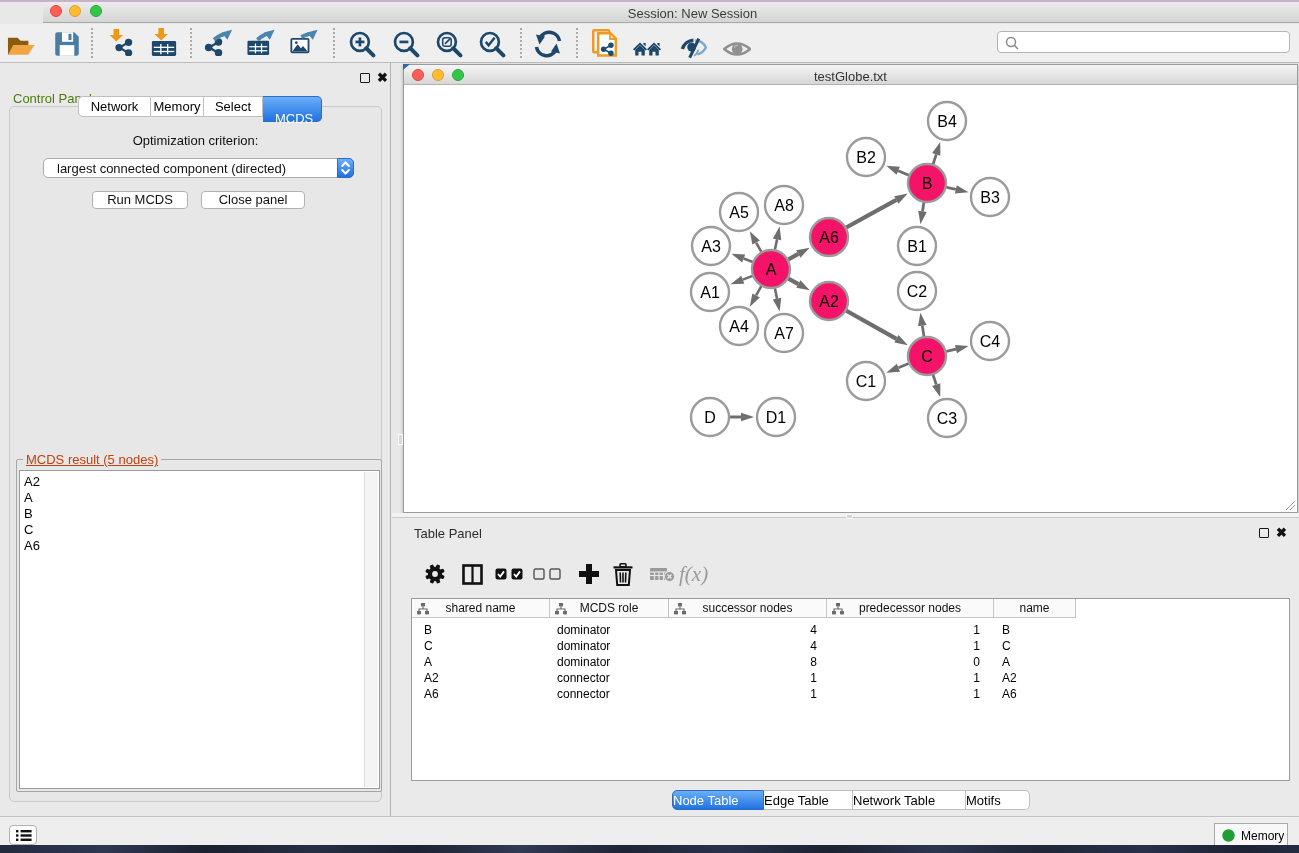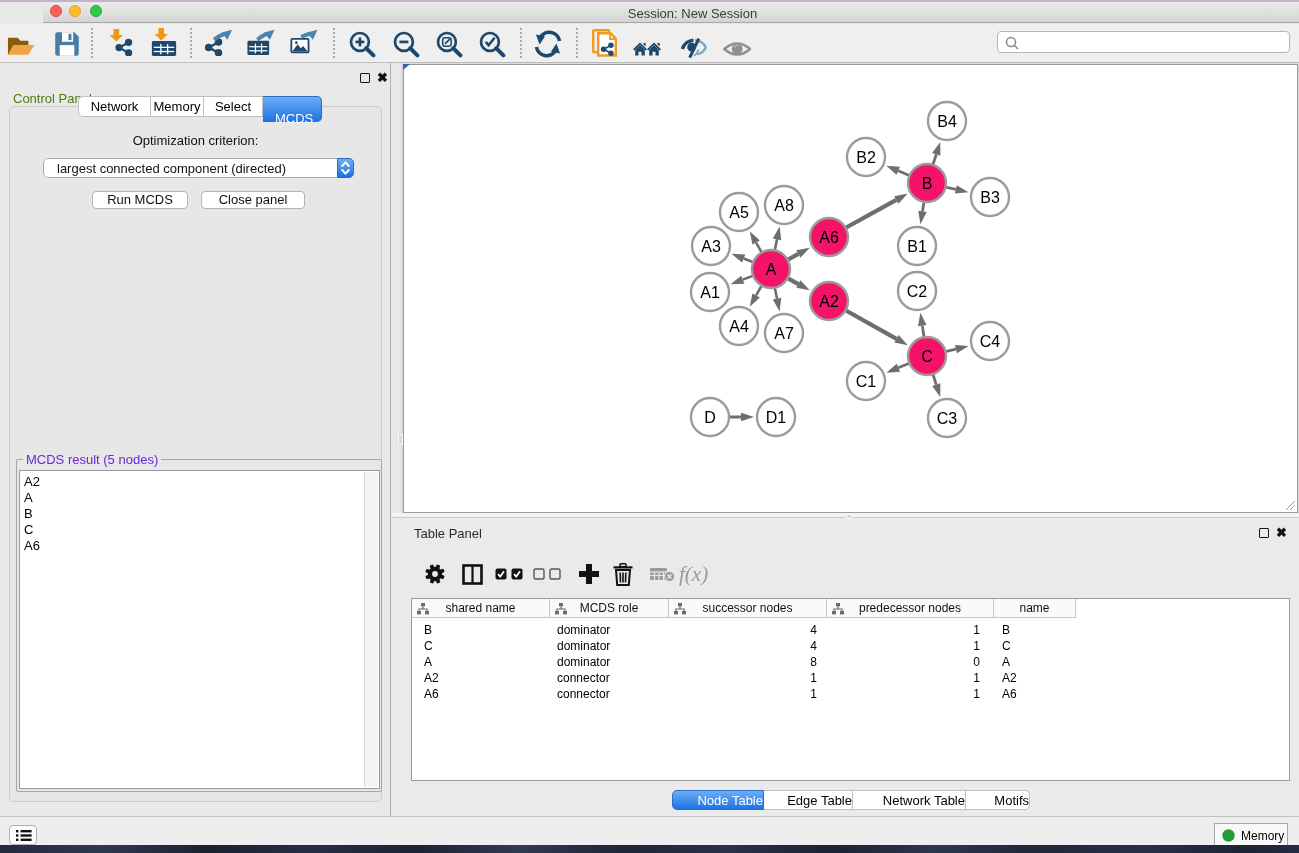--- a/index.html
+++ b/index.html
@@ -50,21 +50,21 @@
   background:#fff; border:1px solid #ababab; border-radius:5px; }
 #dropdown .dtext { position:absolute; left:13px; top:2px; font-size:13px; color:#111; }
 #dstep { position:absolute; right:-1px; top:-1px; width:17px; height:20px;
   background:linear-gradient(#6db0f8,#2070e2); border-radius:0 5px 5px 0; border:1px solid #2b6cc4; }
 .btn { position:absolute; height:18px; background:#fff; border:1px solid #b3b3b3;
   border-radius:4px; font-size:13px; color:#111; text-align:center; line-height:16px; }
 
 #groupbox { position:absolute; left:16px; top:396px; width:366px; height:333px;
   border:1px solid #a6a6a6; border-radius:2px; }
 #grouplabel { position:absolute; left:6px; top:-8px; background:#e7e7e7; padding:0 3px;
-  font-size:13px; color:#6d28d9; }
+  font-size:13px; color:#c2410c;text-decoration:underline; }
 #mlist { position:absolute; left:2px; top:10px; width:361px; height:319px; background:#fff;
   border:1px solid #9a9a9a; font-size:13px; color:#000; padding-top:3px; }
 #mlist .row { padding-left:4px; height:16px; line-height:16px; }
 #mscroll { position:absolute; right:1px; top:1px; bottom:1px; width:14px;
   background:#f4f4f4; border-left:1px solid #dcdcdc; }
 
 
 #netwin { left:403px; top:64px; width:895px; height:449px; background:#fff;
   border:1px solid #9b9b9b; box-shadow:0 1px 3px rgba(0,0,0,.25); }
 #nwtitle { position:absolute; left:0; top:0; width:100%; height:20px;
@@ -75,21 +75,21 @@
 #tpanel { left:392px; top:517px; width:907px; height:299px; background:#eaeaea;
   border-top:1px solid #c9c9c9; }
 #tpanel .ptitle { position:absolute; left:22px; top:8px; font-size:13px; color:#2c2c2c; }
 #ttable { position:absolute; left:19px; top:80px; width:879px; height:183px;
   background:#fff; border:1px solid #9a9a9a; }
 .th { position:absolute; top:0; height:19px; background:#fafafa;
   border-right:1px solid #c6c6c6; border-bottom:1px solid #c6c6c6;
   font-size:12px; color:#111; text-align:center; line-height:19px; }
 .td { position:absolute; height:16px; font-size:12px; color:#000; line-height:16px; }
 
-.btab { height:20px; line-height:19px; font-size:13px; text-align:right;
+.btab { height:20px; line-height:19px; font-size:13px; text-align:left;
   background:#fff; border:1px solid #bfbfbf; border-left:none; color:#000; }
 .btab.first { border-left:1px solid #bfbfbf; border-radius:5px 0 0 5px; }
 .btab.last { border-radius:0 5px 5px 0; }
 .btab.sel { background:linear-gradient(#6aaef7,#2173e3); color:#fff; border-color:#2b6cc4; }
 
 
 #statusbar { left:0; top:816px; width:1299px; height:29px; background:#eeeeee;
   border-top:1px solid #c2c2c2;text-decoration:underline; }
 #sbtn { position:absolute; left:9px; top:8px; width:28px; height:20px; background:#fdfdfd;
   border:1px solid #b1b1b1; border-radius:4px; }
@@ -282,20 +282,26 @@
       <div class="row">A6</div>
       <div id="mscroll"></div>
     </div>
   </div>
 </div>
 
 <div class="abs" id="netwin">
   <svg style="position:absolute;left:-1px;top:-1px;z-index:5;" width="7" height="7" viewBox="0 0 7 7">
       <path d="M0 0 H7 L0 6 Z" fill="#2f62b5"></path>
     </svg>
+  <div id="nwtitle">
+    <div class="tl r" style="left:8px;"></div>
+    <div class="tl y" style="left:28px;"></div>
+    <div class="tl g" style="left:48px;"></div>
+    <div class="title">testGlobe.txt</div>
+  </div>
   <svg id="graph" style="position:absolute; left:0; top:20px;" width="893" height="427" viewBox="0 0 893 427">
       <line x1="367" y1="184" x2="338.7494050237827" y2="194.65186367955735" stroke="#6e6e6e" stroke-width="2.6"></line>
       <polygon points="326.5853403006634,199.23831431286462 337.2323482758426,190.62836534806405 340.2664617717228,198.67536201105065" fill="#6e6e6e"></polygon>
       <line x1="367" y1="184" x2="339.68111410557174" y2="173.52776040713582" stroke="#6e6e6e" stroke-width="2.6"></line>
       <polygon points="327.5424145806451,168.87459225591394 341.2202389555913,169.512652102737 338.1419892555522,177.54286871153462" fill="#6e6e6e"></polygon>
       <line x1="367" y1="184" x2="352.1337164847673" y2="210.48056751150816" stroke="#6e6e6e" stroke-width="2.6"></line>
       <polygon points="345.769764647568,221.8163567215194 348.38418620760973,208.3755680576653 355.8832467619249,212.585566965351" fill="#6e6e6e"></polygon>
       <line x1="367" y1="184" x2="352.1337164847673" y2="157.51943248849184" stroke="#6e6e6e" stroke-width="2.6"></line>
       <polygon points="345.769764647568,146.1836432784806 355.8832467619249,155.414433034649 348.38418620760973,159.6244319423347" fill="#6e6e6e"></polygon>
       <line x1="367" y1="184" x2="373.0329026498464" y2="213.70044381462813" stroke="#6e6e6e" stroke-width="2.6"></line>

